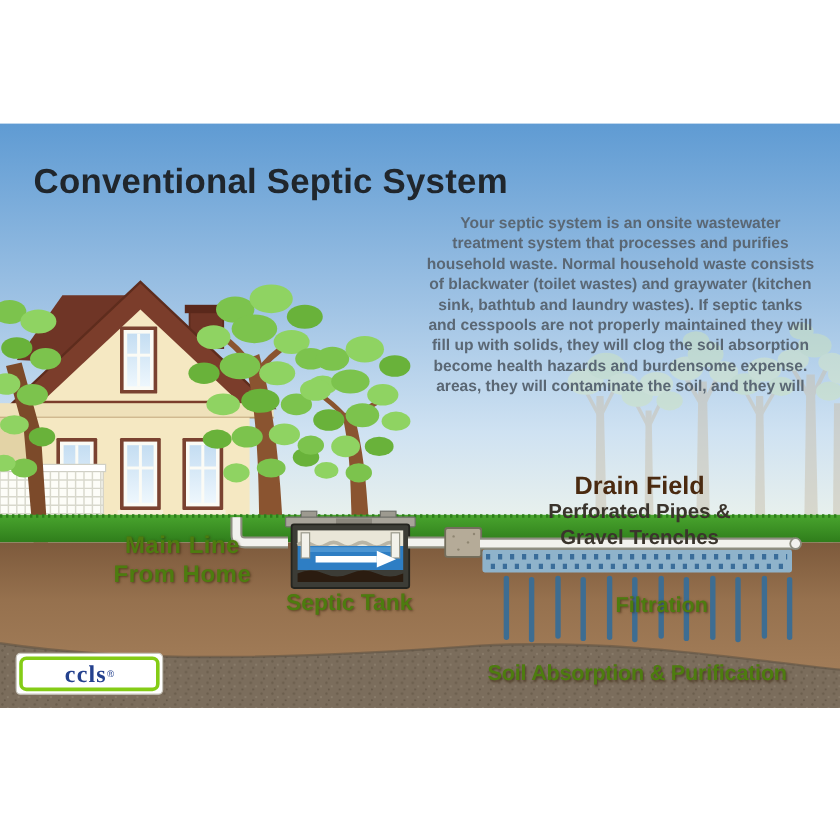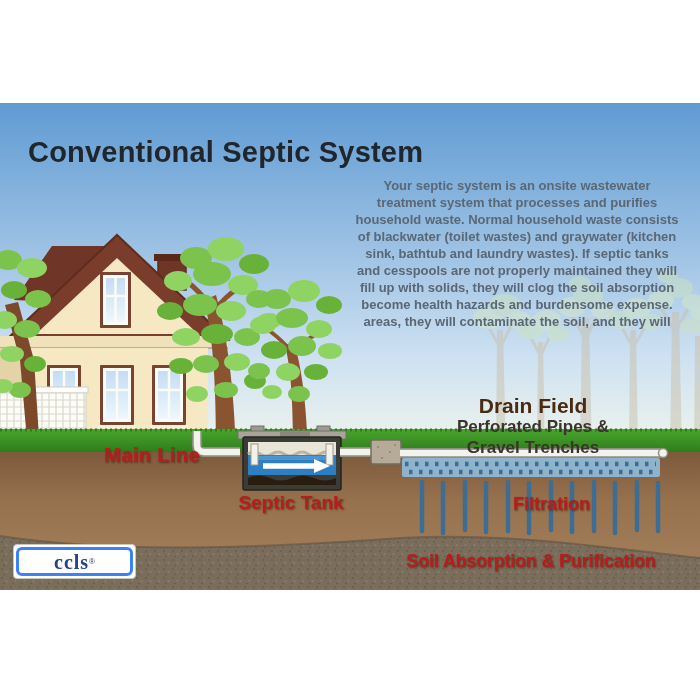--- a/index.html
+++ b/index.html
@@ -9,29 +9,29 @@
   .ovl{position:absolute;margin:0;}
   .title{left:28px;top:136px;width:620px;text-align:left;font-size:29px;font-weight:bold;
          color:#20262c;letter-spacing:0.2px;}
   .intro{left:333px;top:177px;width:368px;text-align:center;color:#5a6774;
          font-size:13px;font-weight:bold;line-height:17px;}
   .intro div{white-space:nowrap;}
   .drain-head{left:408px;top:351px;width:250px;text-align:center;font-size:21px;
               font-weight:bold;color:#4a2a10;margin-top:43px;}
   .drain-sub{left:408px;top:379px;width:250px;text-align:center;font-size:17px;
              font-weight:bold;color:#3a342c;line-height:21px;margin-top:37px;}
-  .wlabel{color:#b91c1c;font-weight:bold;text-align:center;
+  .wlabel{color:#4d7c0f;font-weight:bold;text-align:center;
           text-shadow:1px 1px 2px rgba(60,40,15,0.65);}
   .main-line{left:72px;top:443px;width:160px;font-size:20px;line-height:24px;letter-spacing:0.4px;}
   .septic{left:216px;top:492px;width:150px;font-size:19px;}
   .filtration{left:474px;top:494px;width:155px;font-size:18px;}
   .soil-label{left:378px;top:551px;width:306px;font-size:18px;letter-spacing:-0.2px;}
   .logo{left:13px;top:544px;width:121px;height:33px;background:#ffffff;border:1px solid #c9c6bc;
         border-radius:4px;display:flex;align-items:center;justify-content:center;}
-  .logo-inner{width:111px;height:23px;border:3px solid #3b82f6;border-radius:6px;
+  .logo-inner{width:111px;height:23px;border:3px solid #84cc16;border-radius:6px;
               display:flex;align-items:center;justify-content:center;}
   .logo-text{font-family:"Liberation Serif",serif;font-weight:bold;font-size:20px;
              color:#24418e;letter-spacing:1px;line-height:1;}
   .logo-mark{font-size:8px;color:#24418e;vertical-align:top;line-height:1;}
 </style>
 </head>
 <body>
 
 <div class="canvas">
 
@@ -305,20 +305,21 @@
 </div>
 
 <div class="ovl drain-head">Drain Field</div>
 <div class="ovl drain-sub">
   <div>Perforated Pipes &amp;</div>
   <div>Gravel Trenches</div>
 </div>
 
 <div class="ovl wlabel main-line">
   <div>Main Line</div>
+  <div>From Home</div>
 </div>
 
 <div class="ovl wlabel septic">Septic Tank</div>
 <div class="ovl wlabel filtration">Filtration</div>
 <div class="ovl wlabel soil-label">Soil Absorption &amp; Purification</div>
 
 <div class="ovl logo">
   <div class="logo-inner">
     <span class="logo-text">ccls</span>
     <span class="logo-mark">®</span>

